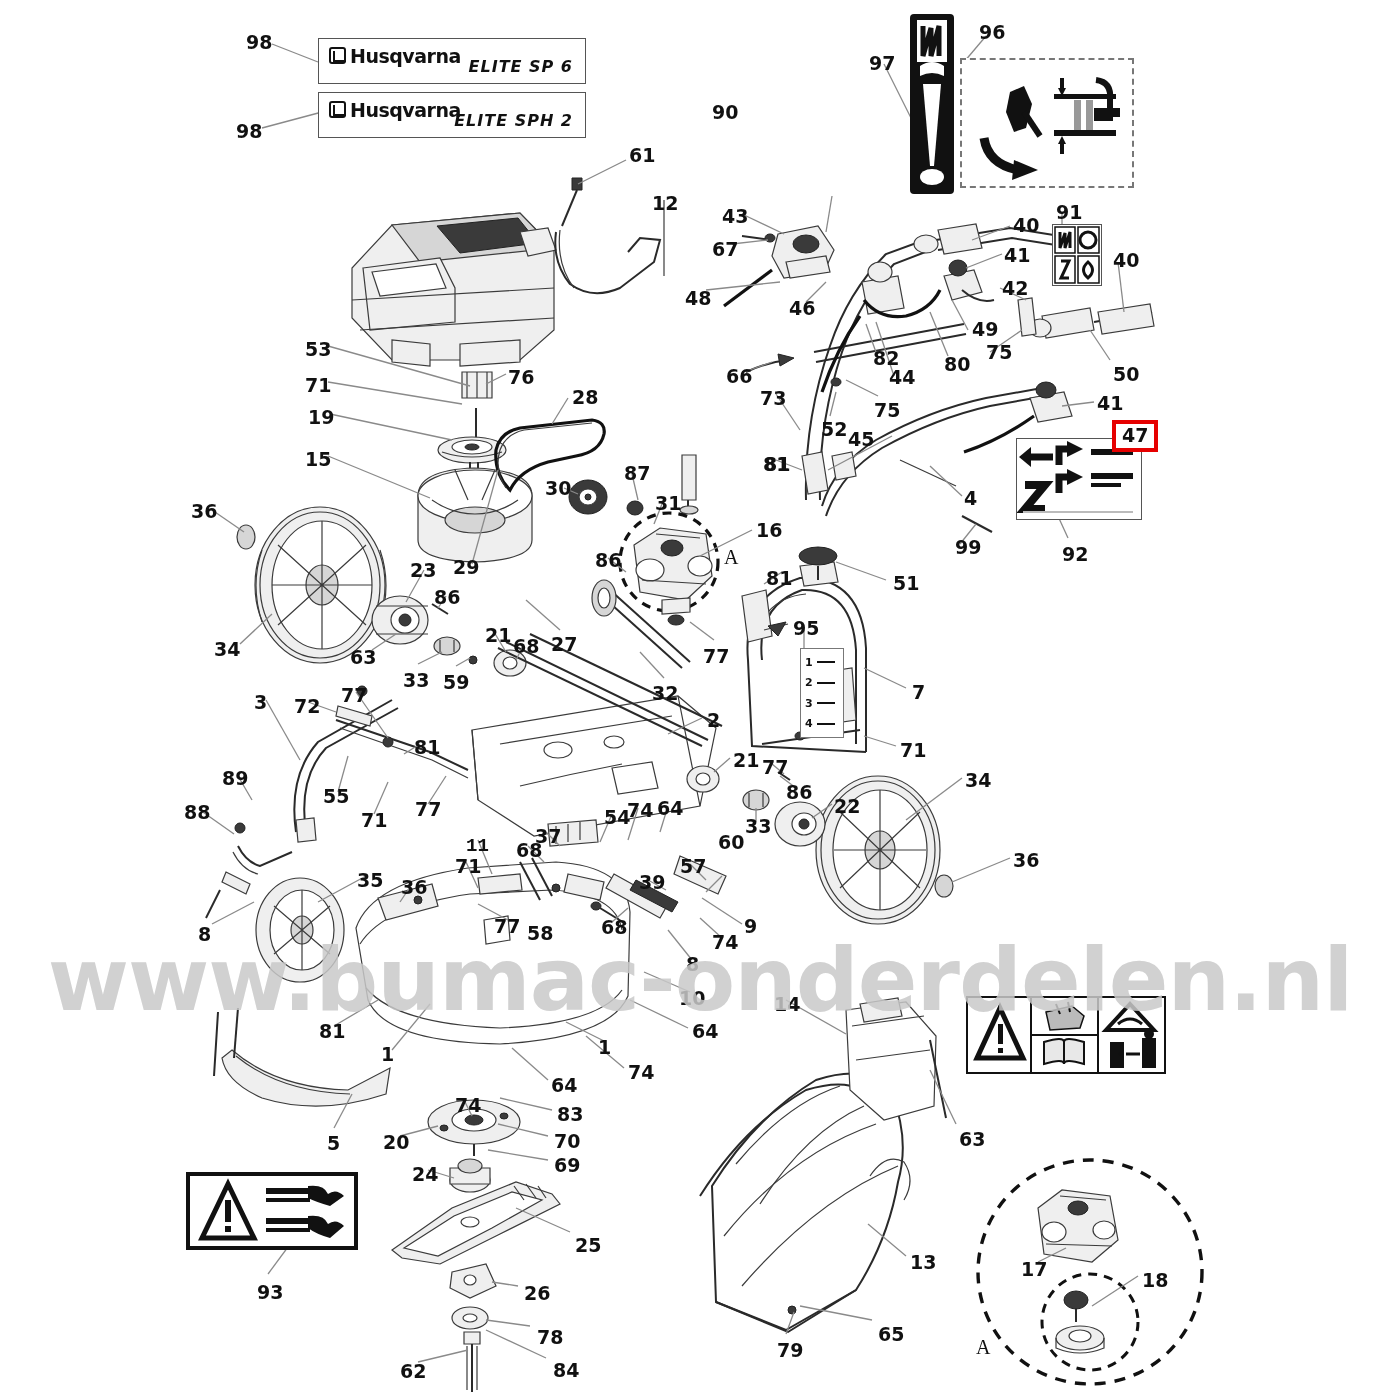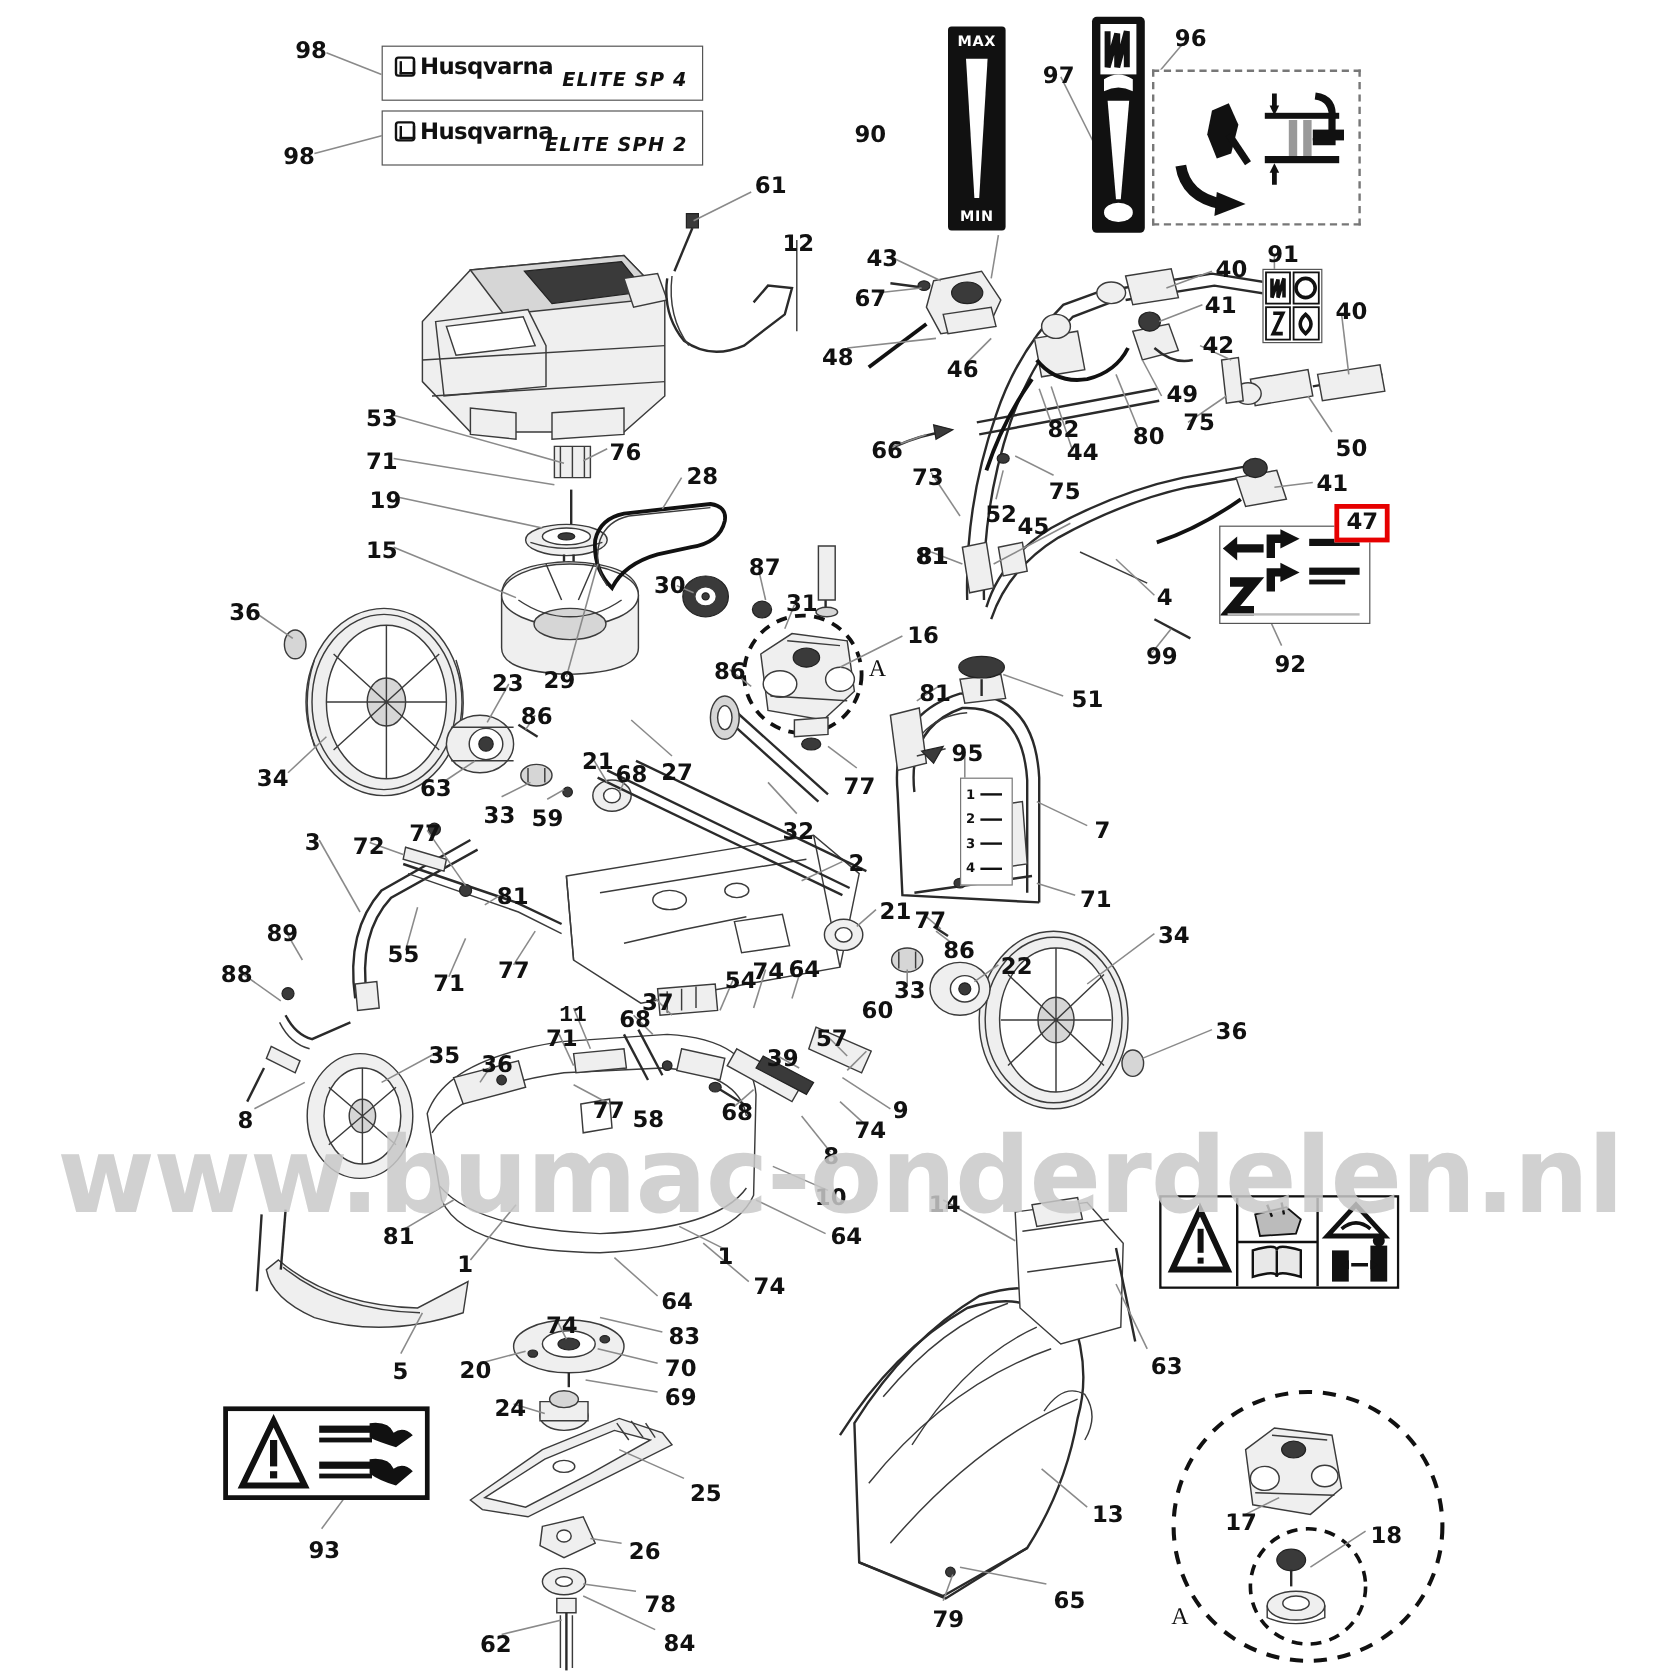--- a/index.html
+++ b/index.html
@@ -623,39 +623,32 @@
       <path d="M1138,1276 L1092,1306"></path>
     </g>
   </svg>
 
   <div class="decal decal-husq" style="left:318px; top:38px; width:268px; height:46px;">
     <div class="husq-row">
       <span class="husq-crown"></span>
       <span class="husq-name">Husqvarna</span>
     </div>
     <div class="husq-rule"></div>
-    <div class="husq-model">ELITE SP 4</div>
+    <div class="husq-model">ELITE SP 6</div>
   </div>
 
   <div class="decal decal-husq" style="left:318px; top:92px; width:268px; height:46px;">
     <div class="husq-row">
       <span class="husq-crown"></span>
       <span class="husq-name">Husqvarna</span>
     </div>
     <div class="husq-rule"></div>
     <div class="husq-model">ELITE SPH 2</div>
   </div>
 
-  <div class="gauge" style="left:790px; top:22px; width:48px; height:170px;">
-    <span class="gauge-txt">MAX</span>
-    <svg width="30" height="120" viewBox="0 0 30 120">
-      <polygon points="6,2 24,2 17,118 13,118" fill="#ffffff"></polygon>
-    </svg>
-    <span class="gauge-txt">MIN</span>
-  </div>
 
   <div class="speeddecal" style="left:910px; top:14px; width:44px; height:180px;">
     <svg width="44" height="180" viewBox="0 0 44 180">
       <rect x="7" y="6" width="30" height="42" fill="#ffffff"></rect>
       <path d="M13,12 L13,42 L21,14 L21,42 L29,12 L29,42" fill="none" stroke="#111" stroke-width="5"></path>
       <path d="M10,52 Q22,44 34,52 L34,62 Q22,56 10,62 Z" fill="#ffffff"></path>
       <polygon points="13,70 31,70 24,152 20,152" fill="#ffffff"></polygon>
       <ellipse cx="22" cy="163" rx="12" ry="8" fill="#ffffff"></ellipse>
     </svg>
   </div>

